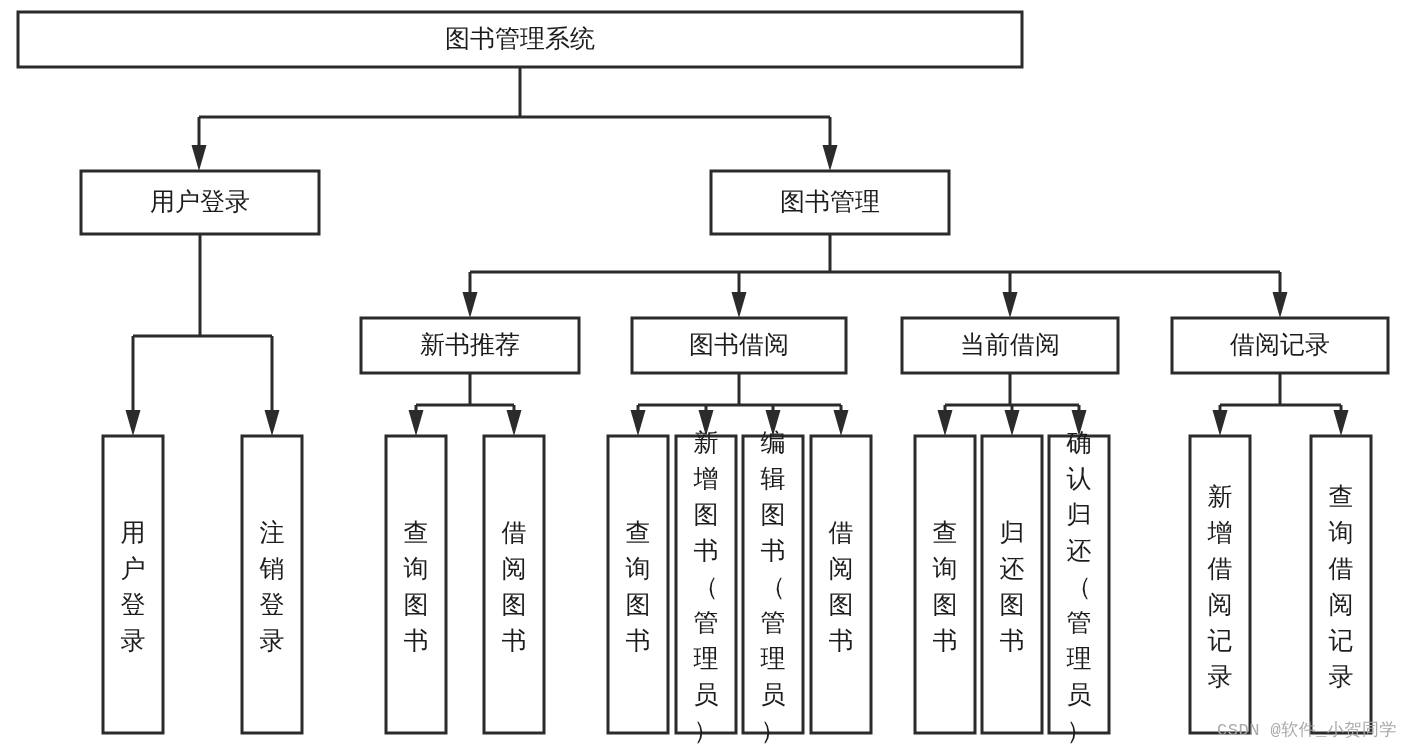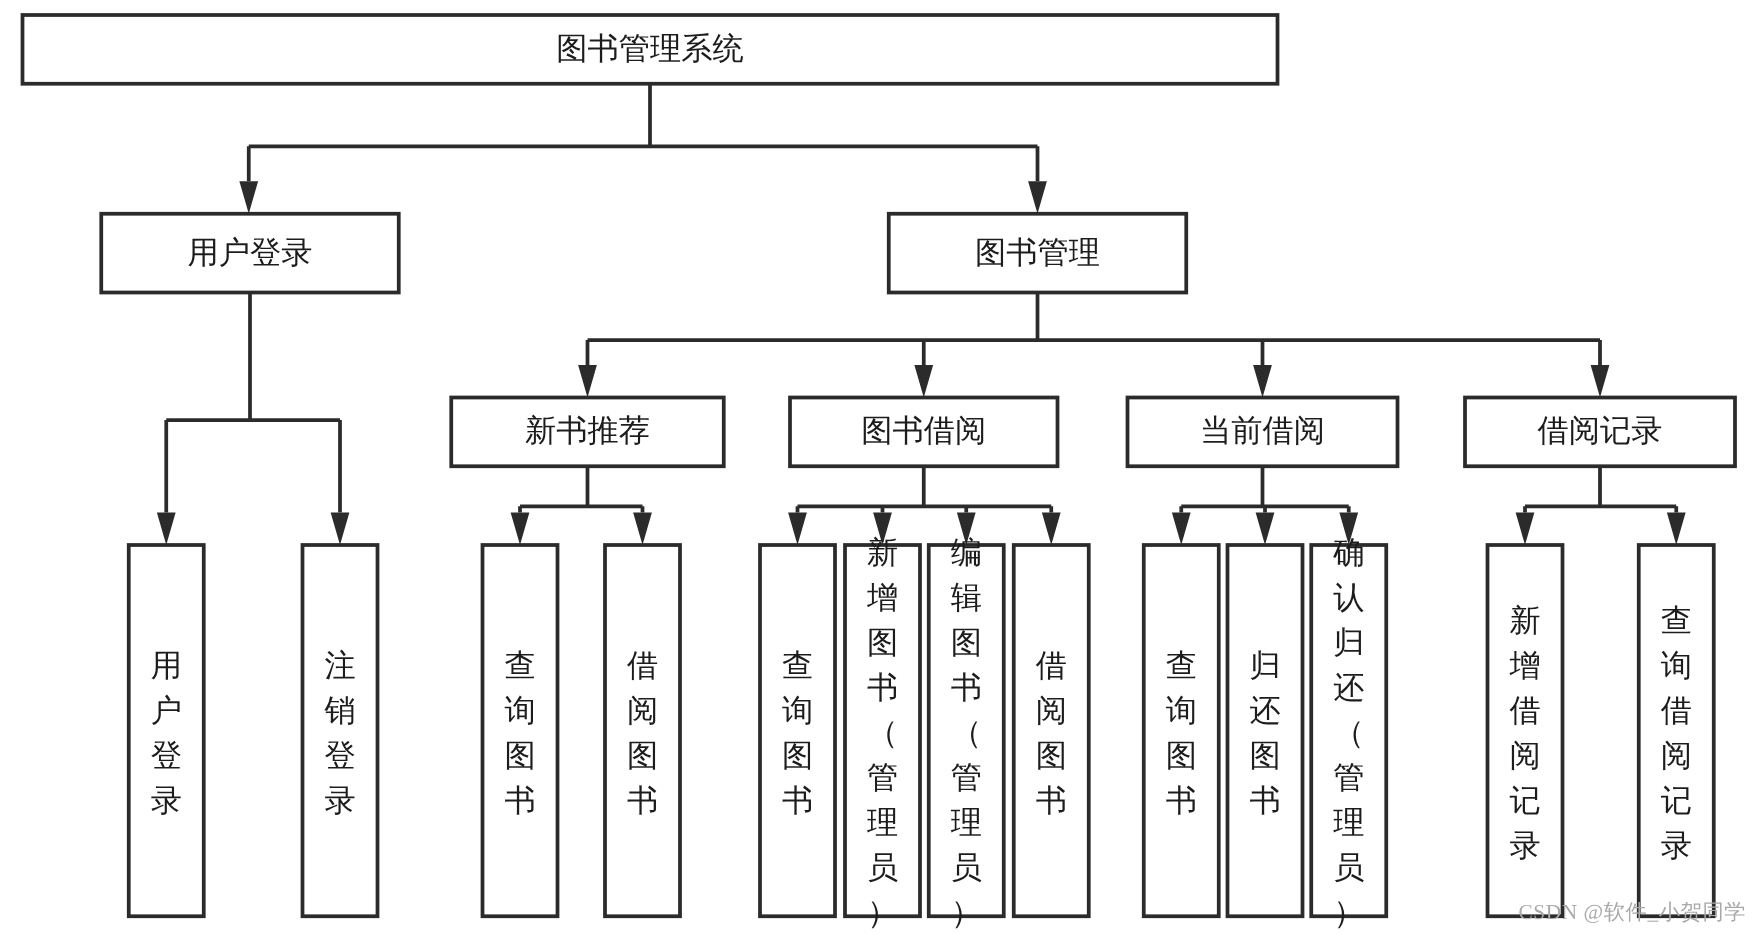--- a/index.html
+++ b/index.html
@@ -55,21 +55,21 @@
     font-family: "Liberation Sans", "DejaVu Sans", sans-serif;
     font-size: 25px;
     fill: #1c1c1c;
     text-anchor: middle;
     white-space: pre;
   }
   .watermark {
     position: absolute;
     right: 8px;
     bottom: 6px;
-    font-family: Liberation Serif, serif;
+    font-family: Liberation Mono, monospace;
     font-size: 17px;
     color: #a9a9a9;
     letter-spacing: 0.5px;
     user-select: none;
     pointer-events: none;
     white-space: pre;
   }
 </style>
 </head>
 <body>

